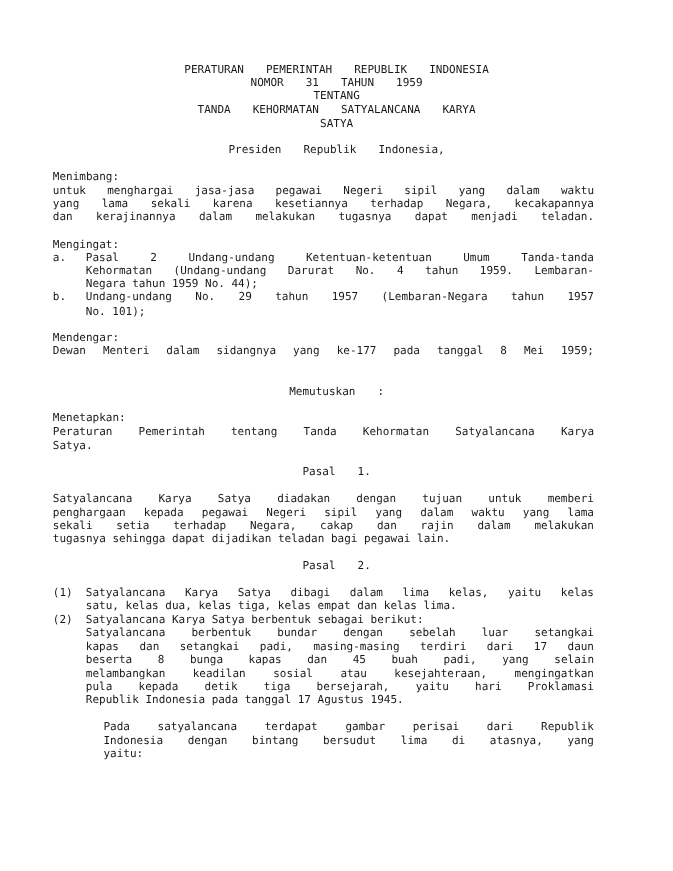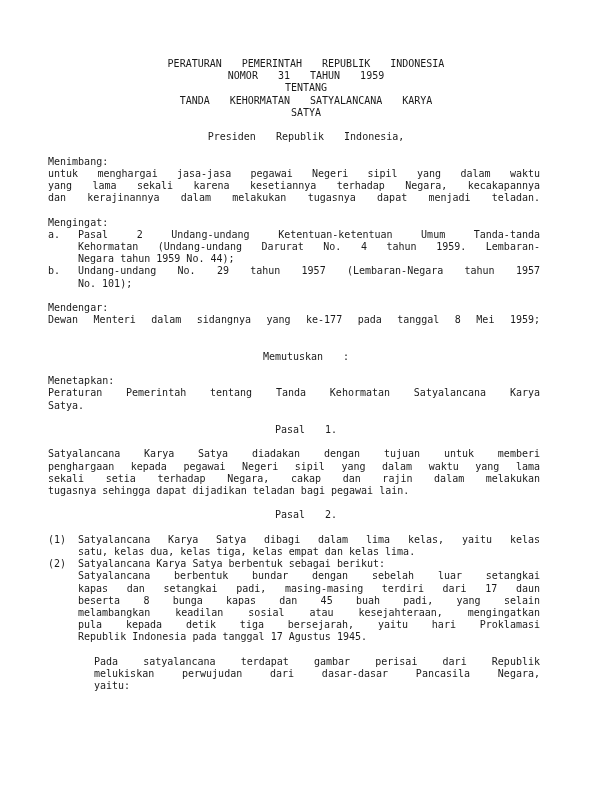--- a/index.html
+++ b/index.html
@@ -108,17 +108,17 @@
         <div class="line j">Satyalancana berbentuk bundar dengan sebelah luar setangkai</div>
         <div class="line j">kapas dan setangkai padi, masing-masing terdiri dari 17 daun</div>
         <div class="line j">beserta 8 bunga kapas dan 45 buah padi, yang selain</div>
         <div class="line j">melambangkan keadilan sosial atau kesejahteraan, mengingatkan</div>
         <div class="line j">pula kepada detik tiga bersejarah, yaitu hari Proklamasi</div>
         <div class="line">Republik Indonesia pada tanggal 17 Agustus 1945.</div>
       </div>
       <div class="blank" style="height: 12.2px;"></div>
       <div class="ipara">
         <div class="line j">Pada satyalancana terdapat gambar perisai dari Republik</div>
-        <div class="line j">melukiskan perwujudan dari dasar-dasar Pancasila Negara,</div>
+        <div class="line j">Indonesia dengan bintang bersudut lima di atasnya, yang</div>
         <div class="line">yaitu:</div>
       </div>
     </div>
 </div>
 
 </body></html>

